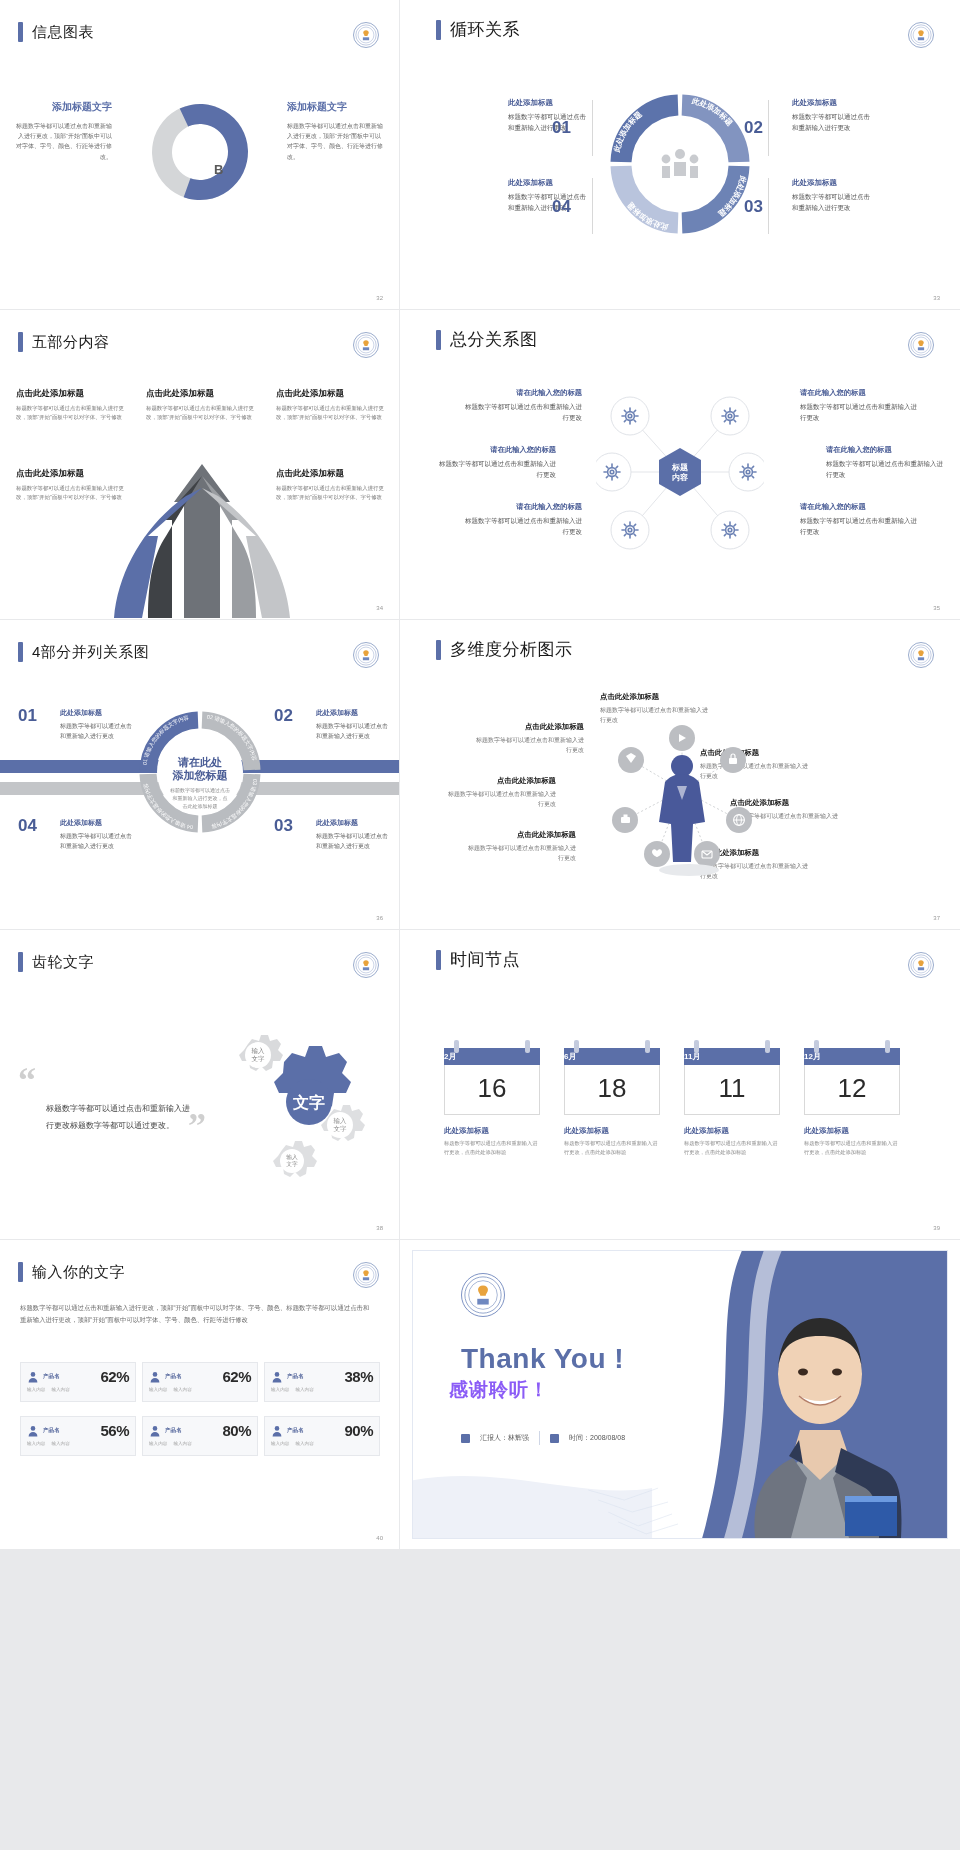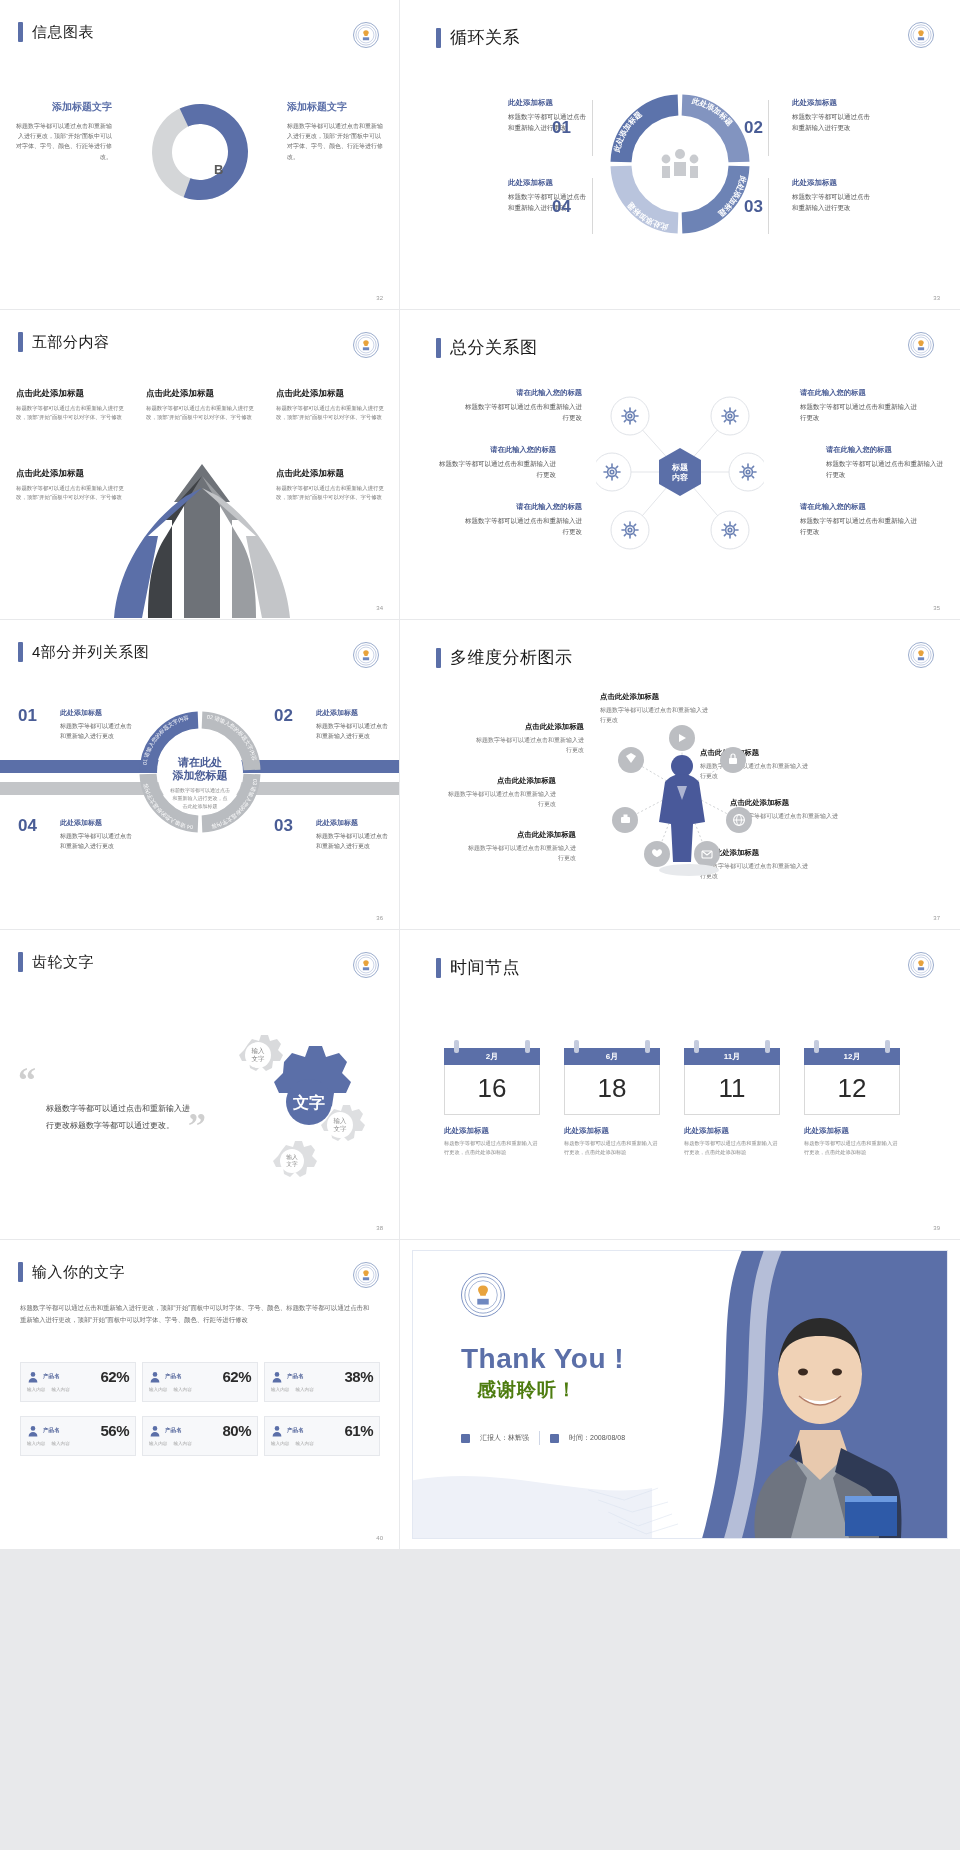--- a/index.html
+++ b/index.html
@@ -12,21 +12,21 @@
   .deck { display:grid; grid-template-columns:399px 1px 560px; grid-auto-rows:309px 1px; width:960px; }
   .gap-col { background:#e8e9eb; }
   .gap-row { grid-column:1 / -1; height:1px; background:#e8e9eb; }
   .slide { background:#fff; position:relative; overflow:hidden; }
   .slide.wide { }
   .title-wrap { position:absolute; display:flex; align-items:center; }
   .title-bar { width:5px; height:20px; background:#5b6fa8; margin-right:9px; border-radius:1px;}
   .s-title { font-size:17px; font-weight:normal; color:#1b1b1b; letter-spacing:.5px; white-space:nowrap;}
   .narrow .title-wrap { left:18px; top:22px; }
   .narrow .s-title { font-size:15px; }
-  .wide .title-wrap { left:24px; top:26px;padding-left:12px; }
+  .wide .title-wrap { left:24px; top:18px;padding-left:12px; }
   .wide .s-title { font-size:17px; }
 
   .logo { position:absolute; width:26px; height:26px; border-radius:50%;
           border:1px solid #9aaccd; background:#fff; }
   .narrow .logo { right:20px; top:22px; }
   .wide .logo { right:26px; top:22px; }
   .logo svg { display:block; width:100%; height:100%; }
 
   .pgnum { position:absolute; bottom:8px; font-size:6px; color:#9a9a9a; }
   .narrow .pgnum { right:16px; }
@@ -76,21 +76,21 @@
 
   
   .quote { position:absolute; left:46px; top:138px; width:150px; font-size:8px; color:#3d3d3d; line-height:2.1;margin-top:33px;}
   .qmark { position:absolute; font-size:36px; color:#cfcfcf; font-family:"Liberation Serif",serif; font-weight:bold; line-height:1;}
   .gearsvg { position:absolute; left:196px; top:100px; width:170px; height:155px;}
 
   
   .cal { position:absolute; width:96px; top:110px;}
   .cal .ring2 { position:relative; height:8px;}
   .cal .ring2 i { position:absolute; width:5px; height:13px; background:#c4cbde; border-radius:2px; top:0;}
-  .cal-m { background:#5b6fa8; color:#fff; font-size:8px; font-weight:bold; text-align:center; padding:3px 0;}
+  .cal-m { background:#5b6fa8; color:#fff; font-size:8px; font-weight:bold; text-align:left; padding:3px 0;}
   .cal-d { border:1px solid #d9d9d9; border-top:none; background:#fff; text-align:center;
            font-size:26px; font-weight:normal; color:#2b2b2b; padding:8px 0 10px;}
   .cal-h { font-size:7.5px; font-weight:bold; color:#4a5d96; margin-top:11px; text-align:left;}
   .cal-p { font-size:5.2px; color:#8a8a8a; line-height:1.7; margin-top:3px; text-align:left;}
 
   
   .s40-intro { position:absolute; left:20px; top:62px; right:24px; font-size:6.4px; color:#666; line-height:1.95;}
   .stat { position:absolute; width:116px; height:40px; background:#f7f8fa; border:1px solid #e6e8ec;}
   .stat .row1 { display:flex; align-items:center; padding:5px 6px 0;}
   .stat .picto { width:12px; height:12px; margin-right:4px;}
@@ -100,21 +100,21 @@
   .stat .row2 span { font-size:4.6px; color:#a0a0a0;}
 
   
   .ty { background:#fff; position:relative; overflow:hidden;text-decoration:underline;}
   .ty .card { position:absolute; left:12px; top:10px; right:12px; bottom:10px; background:#fbfcfe;
               border:1px solid #e3e8f2; overflow:hidden;}
   .ty .wave { position:absolute; inset:0; }
   .ty .logo2 { position:absolute; left:48px; top:22px; width:44px; height:44px; border-radius:50%;
                border:1.5px solid #7e93c4; background:#fff;}
   .ty .tybig { position:absolute; left:48px; top:92px; font-size:28px; font-weight:bold; color:#5b6fa8; letter-spacing:.5px;}
-  .ty .tysub { position:absolute; left:64px; top:126px; font-size:19px; font-weight:bold; color:#4d7c0f; letter-spacing:1px;}
+  .ty .tysub { position:absolute; left:36px; top:126px; font-size:19px; font-weight:bold; color:#8b5cf6; letter-spacing:1px;}
   .ty .meta { position:absolute; left:48px; top:180px; display:flex; align-items:center; gap:10px;}
   .ty .meta .dot { width:9px; height:9px; background:#5b6fa8; border-radius:1px;}
   .ty .meta .t { font-size:7px; color:#555;}
   .ty .meta .sep { width:1px; height:14px; background:#cfd6e6;}
   .person { position:absolute; right:2px; bottom:0; width:250px; height:250px;}
 </style>
 </head>
 <body>
 
 <div class="deck">
@@ -810,21 +810,21 @@
         </div>
     </div>
 
     <div class="stat" style="left:264px; top:176px;">
       <div class="row1">
         <svg class="picto" viewBox="0 0 12 12">
             <circle cx="6" cy="3.4" r="2.3" fill="#5b6fa8"></circle>
             <path d="M1.6 11.4c0-2.6 2-4.3 4.4-4.3s4.4 1.7 4.4 4.3z" fill="#5b6fa8"></path>
           </svg>
         <span class="lbl">产品名</span>
-        <span class="pct">61%</span>
+        <span class="pct">90%</span>
       </div>
       <div class="row2">
           <span>输入内容</span>
           <span>输入内容</span>
         </div>
     </div>
 
     <div class="pgnum">40</div>
   </div>
 

